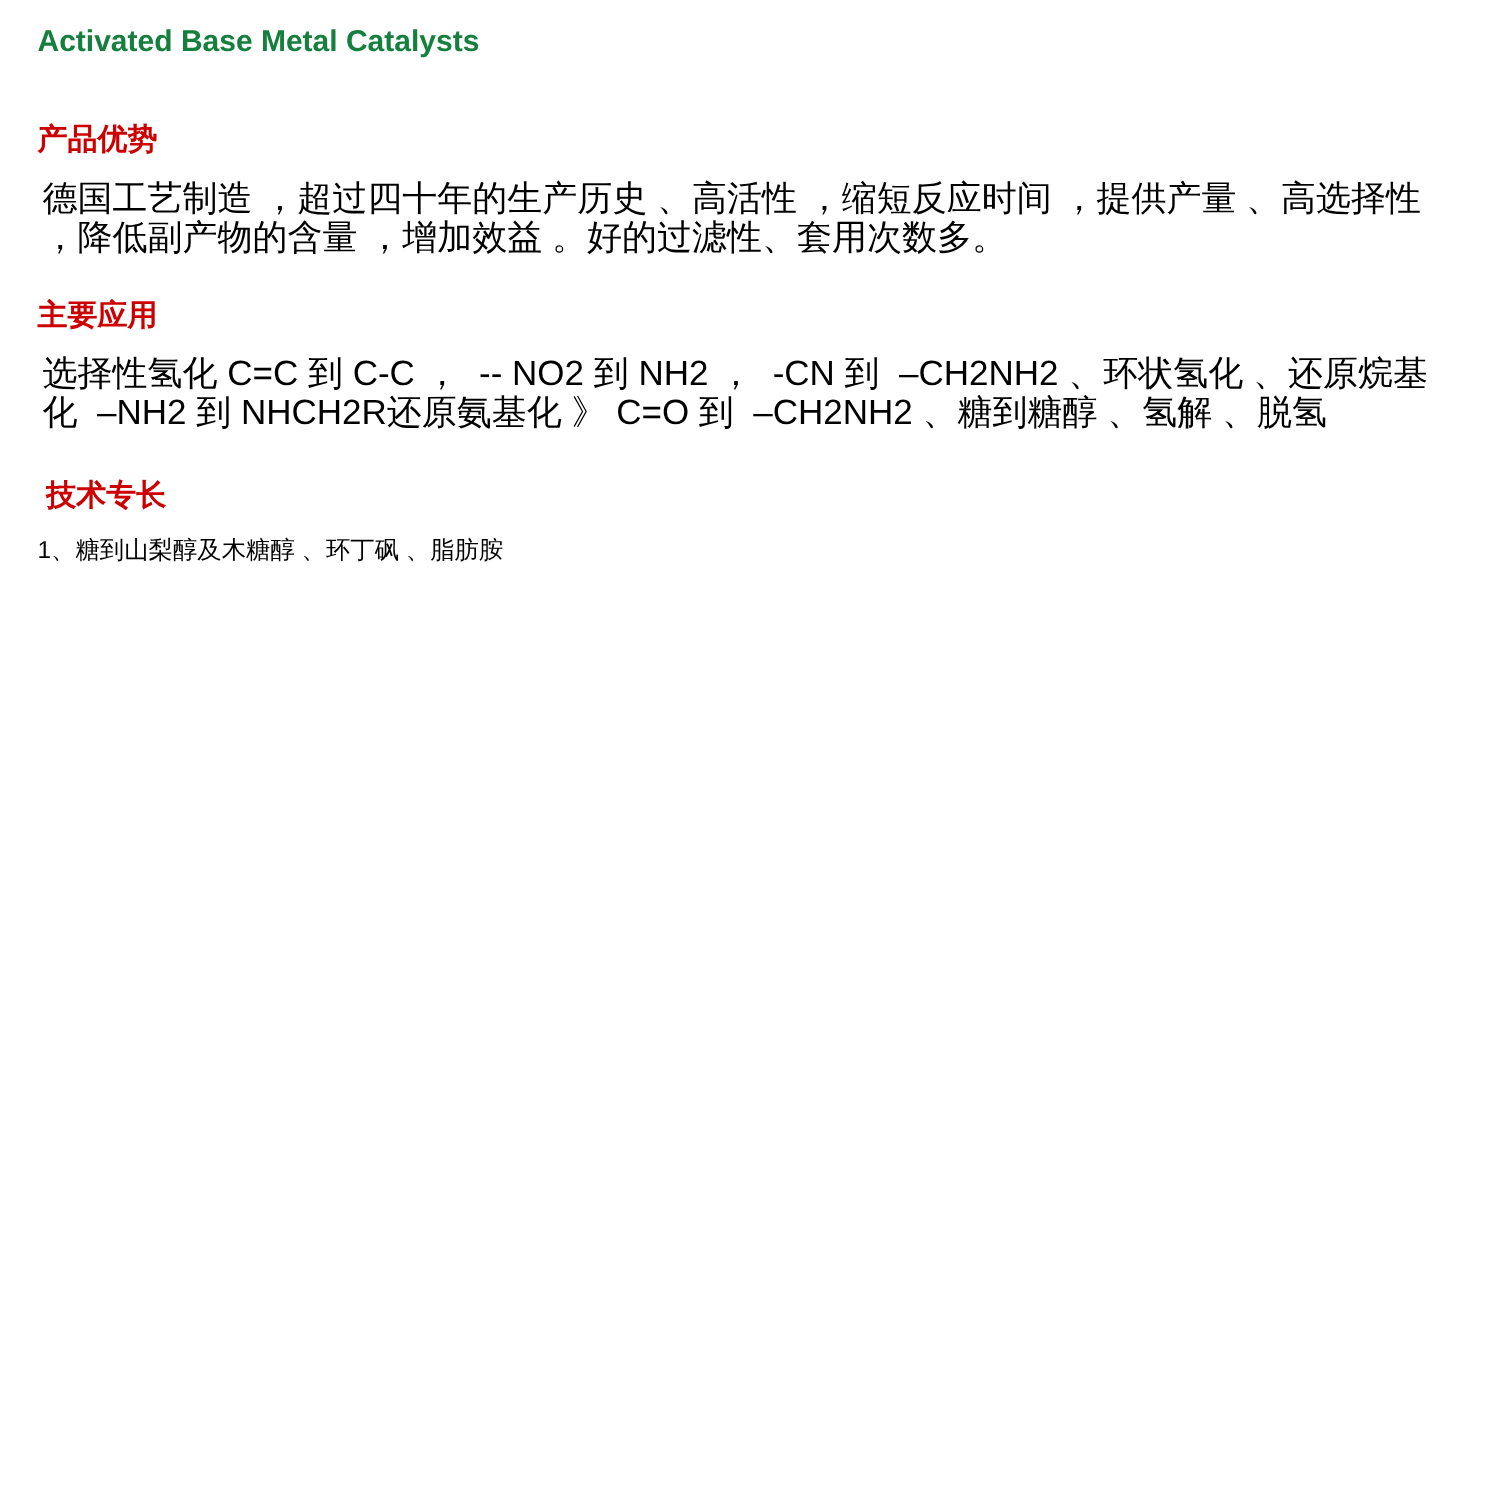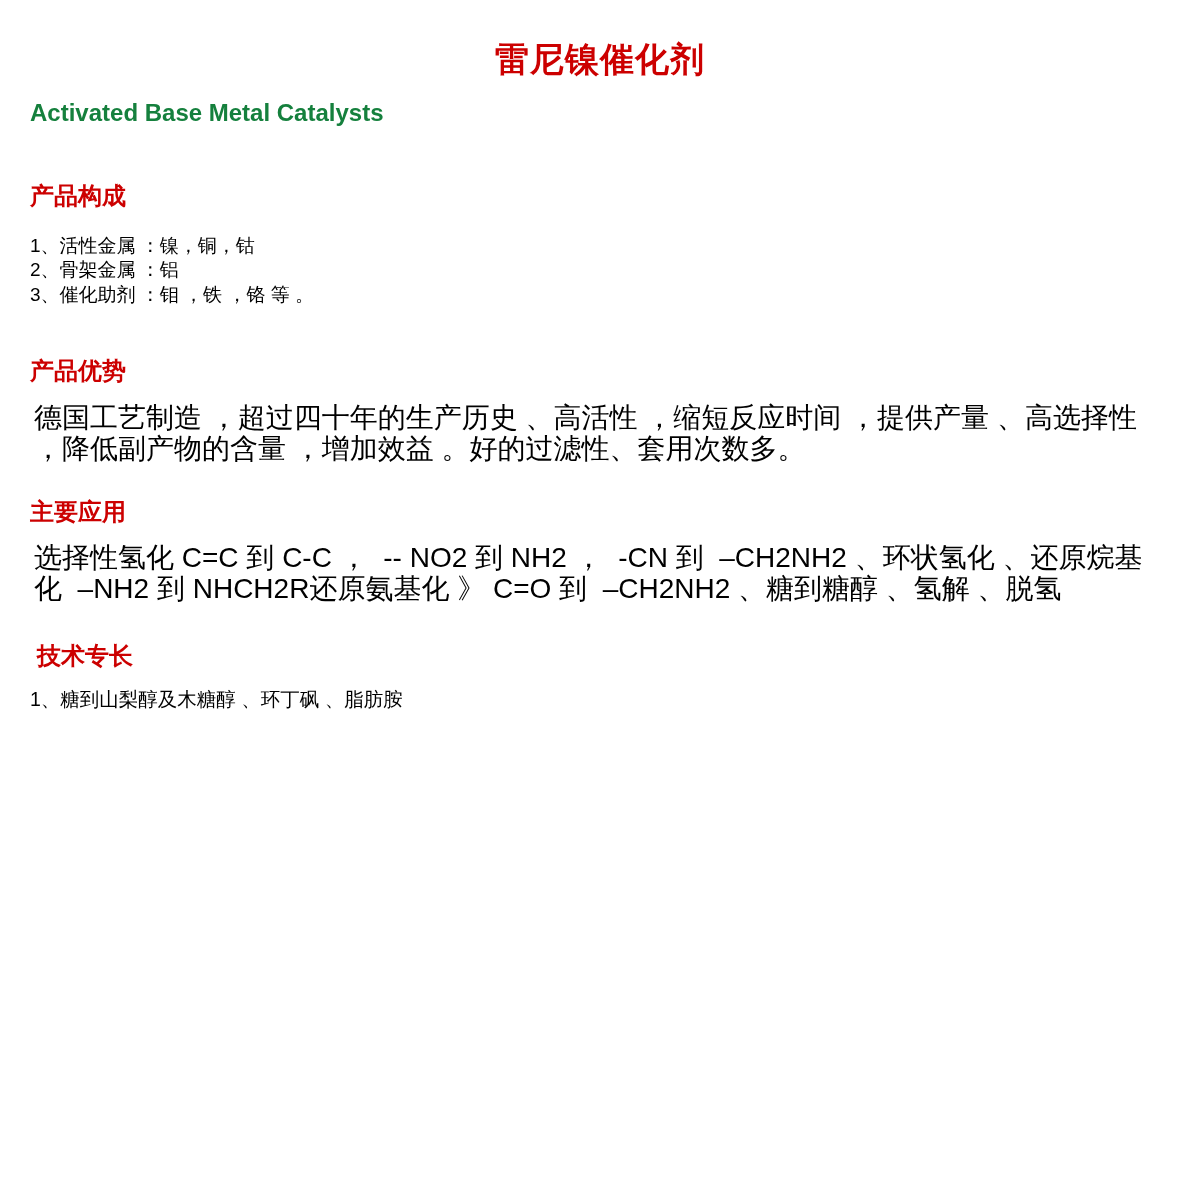--- a/index.html
+++ b/index.html
@@ -72,33 +72,24 @@
   #sec-applications .body-text { margin-top: 16px; }
   #sec-expertise .sec-heading  { margin-top: 38px; margin-left: 7px; }
   #sec-expertise .list         { margin-top: 17px; }
   #sec-expertise .list p       { font-size: 19.5px; }
 </style>
 </head>
 <body>
 
 <div class="page">
 
-  <h1 class="title-zh">雷尼镍催化剂</h1>
 
   <h2 class="title-en">Activated Base Metal Catalysts</h2>
 
 
-  <section id="sec-composition">
-    <h3 class="sec-heading">产品构成</h3>
-    <div class="list">
-      <p>1、活性金属 ：镍，铜，钴</p>
-      <p>2、骨架金属 ：铝</p>
-      <p>3、催化助剂 ：钼 ，铁 ，铬 等 。</p>
-    </div>
-  </section>
 
   <section id="sec-advantages">
     <h3 class="sec-heading">产品优势</h3>
     <p class="body-text">德国工艺制造 ，超过四十年的生产历史 、高活性 ，缩短反应时间 ，提供产量 、高选择性 ，降低副产物的含量 ，增加效益 。好的过滤性、套用次数多。</p>
   </section>
 
   <section id="sec-applications">
     <h3 class="sec-heading">主要应用</h3>
     <p class="body-text">选择性氢化 C=C 到 C-C ，  -- NO2 到 NH2 ，  -CN 到  –CH2NH2 、环状氢化 、还原烷基化  –NH2 到 NHCH2R还原氨基化 》 C=O 到  –CH2NH2 、糖到糖醇 、氢解 、脱氢</p>
   </section>

